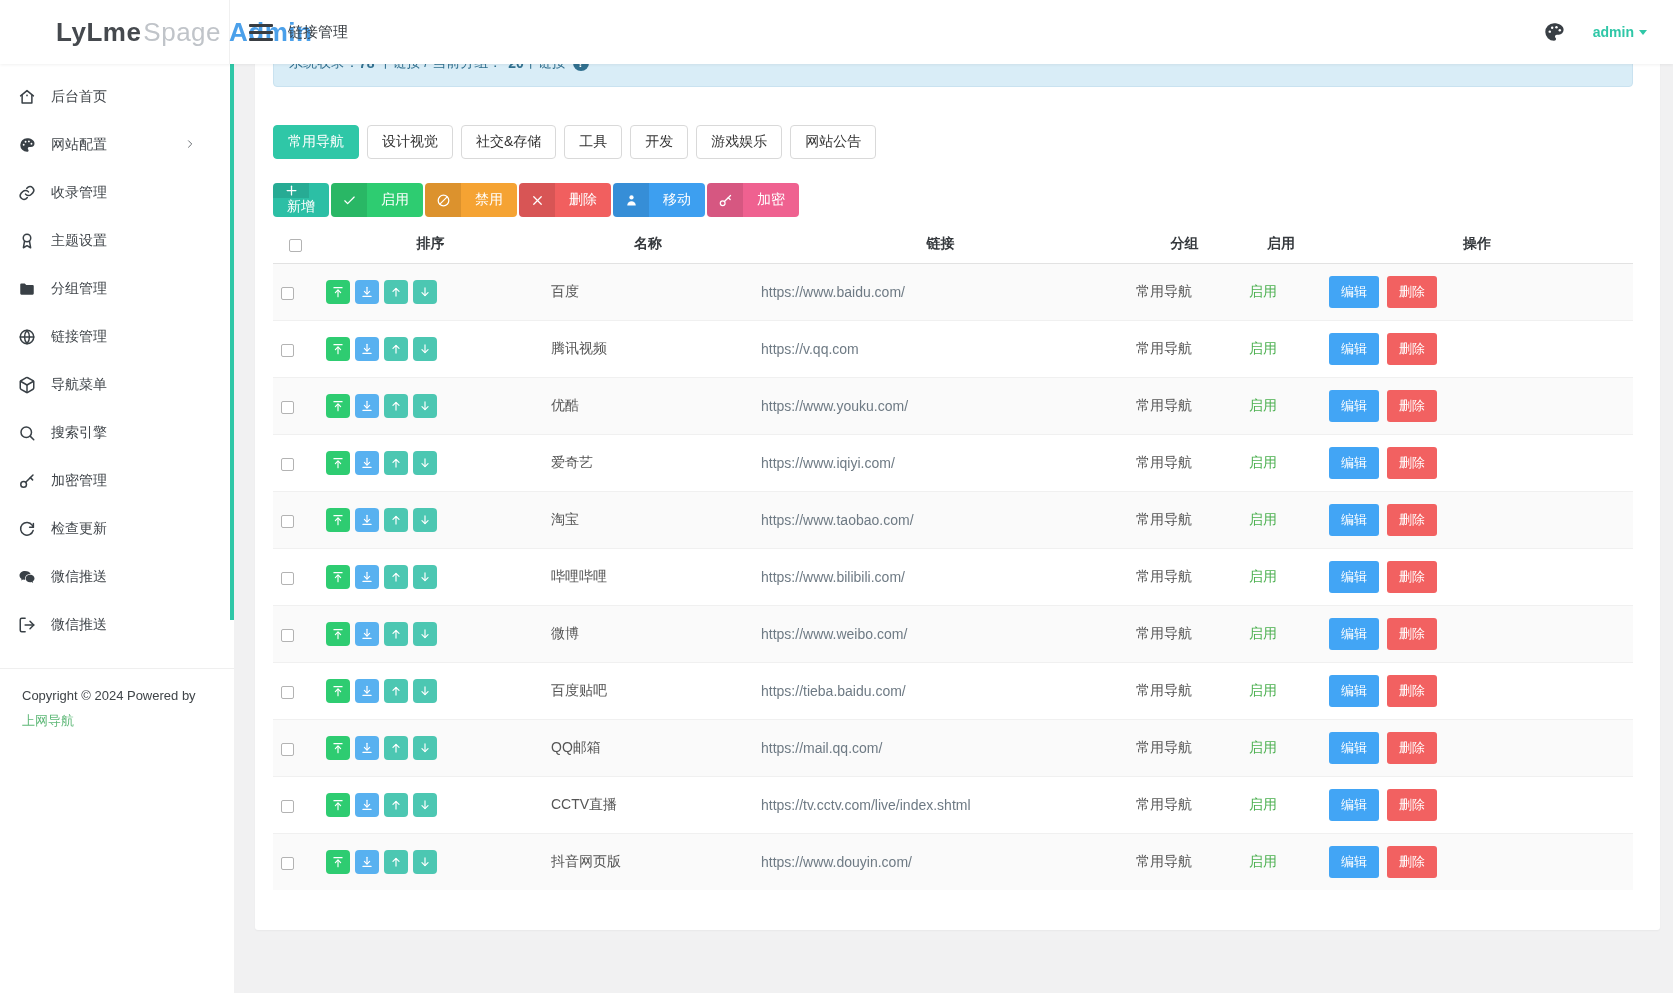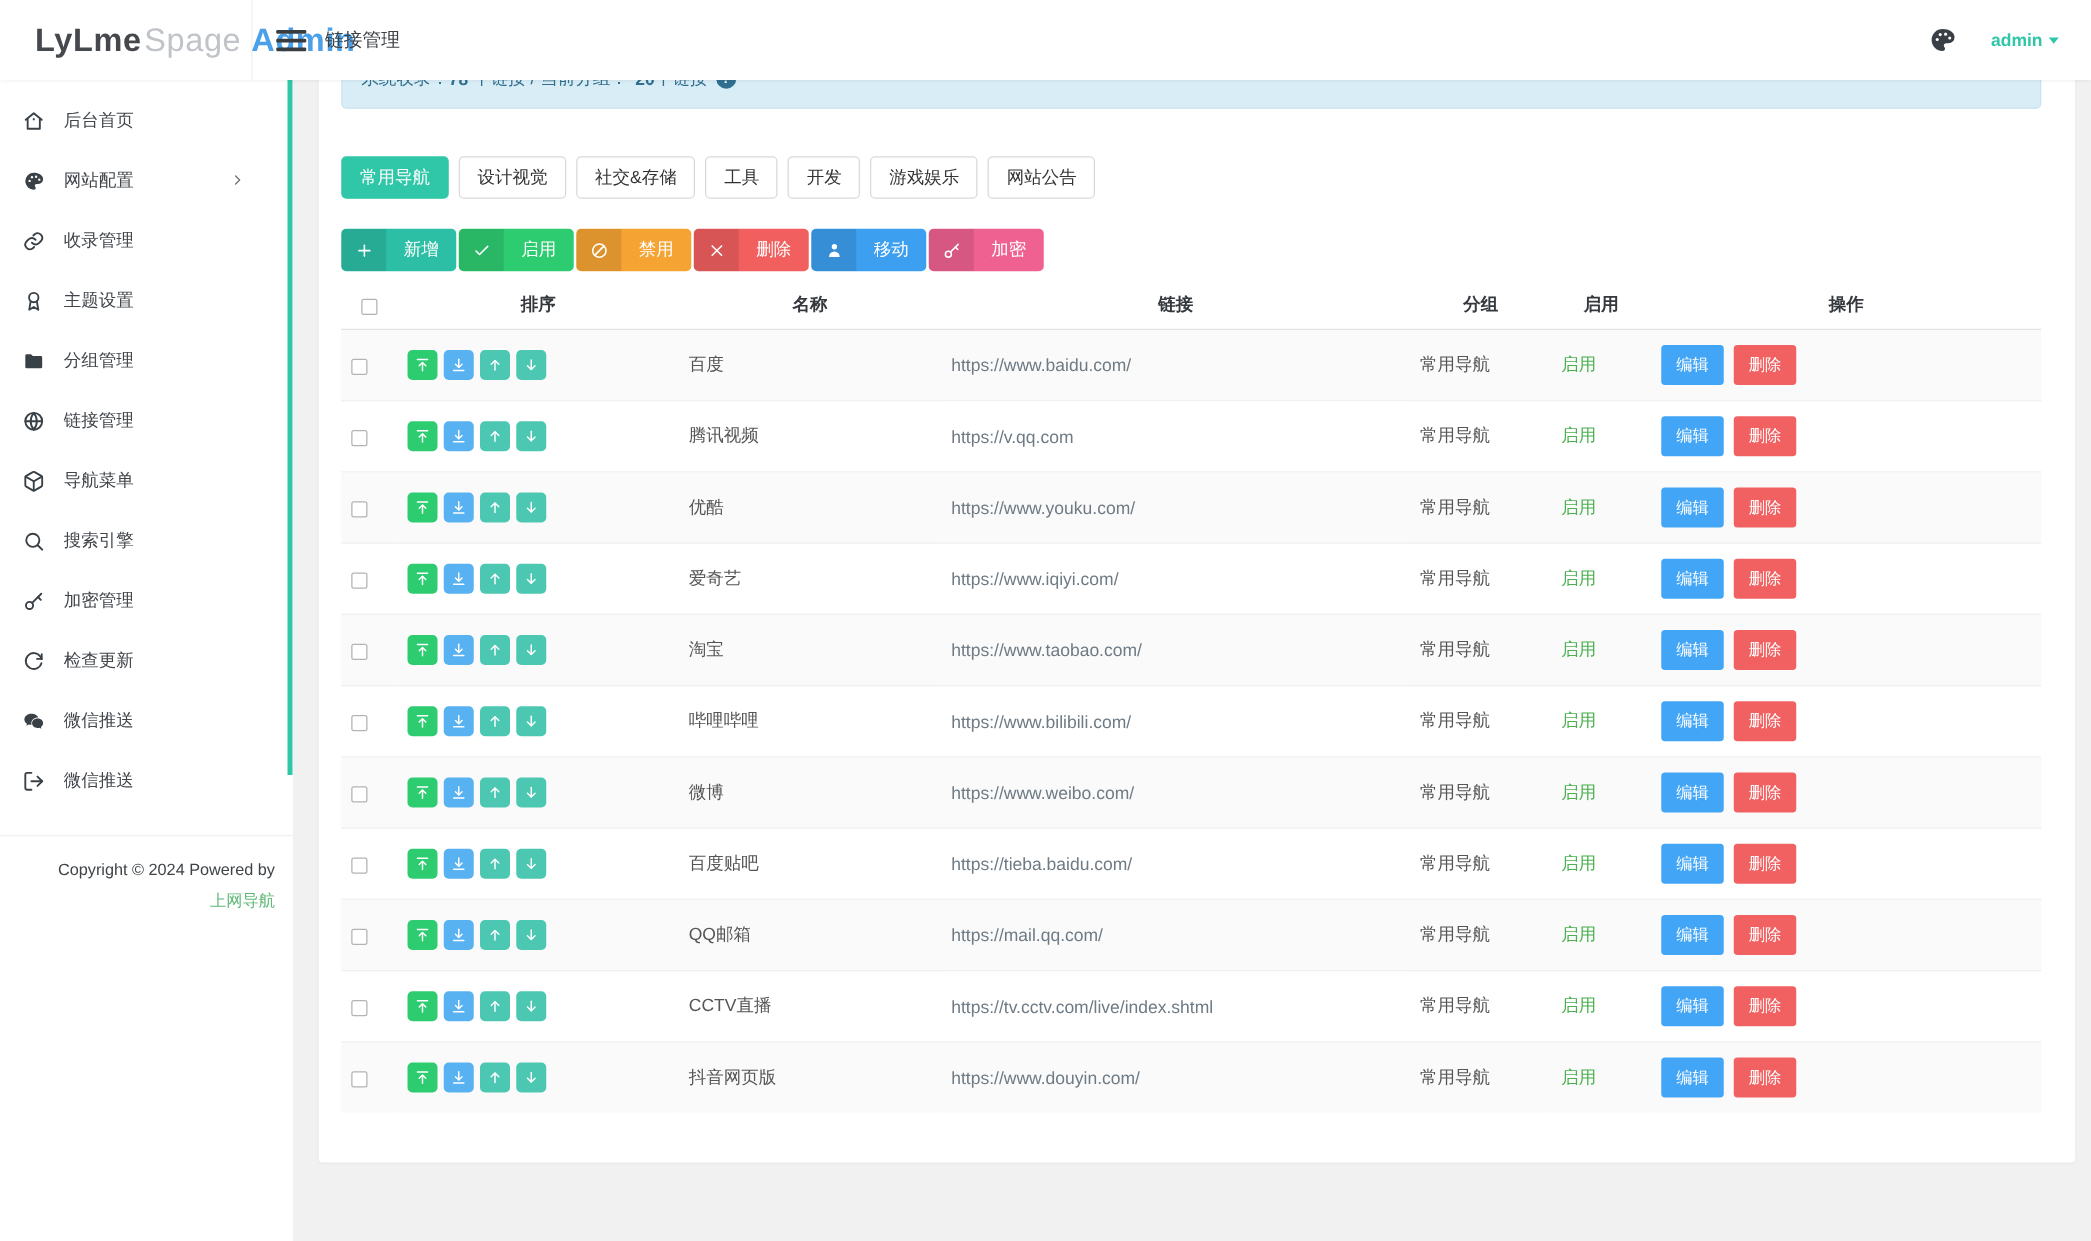--- a/index.html
+++ b/index.html
@@ -12,37 +12,37 @@
   }
   
   .app-header {
     position: fixed; top: 0; left: 0; right: 0; height: 64px;
     background: #fff; z-index: 20; display: flex; align-items: stretch;
     box-shadow: 0 1px 3px rgba(0,0,0,.06);
   }
   .logo-area {
     width: 202px; border-right: 1px solid #f0f0f0;
     display: flex; align-items: center; padding-left: 28px;
-    font-size: 26px; letter-spacing: .5px; white-space: nowrap;
+    font-size: 26px; letter-spacing: .5px; white-space: nowrap; margin-left: 28px;
   }
   .logo-p1 { font-weight: 700; color: #45494e; }
   .logo-p2 { font-weight: 300; color: #c0c4c9; margin-left: 2px; }
   .logo-p3 { font-weight: 700; color: var(--logo-blue); margin-left: 8px; }
   .header-main { flex: 1; display: flex; align-items: center; padding: 0 26px 0 19px; }
   .hamburger { width: 24px; height: 17px; display: flex; flex-direction: column; justify-content: space-between; cursor: pointer; margin-right: 15px; }
   .hamburger i { display: block; height: 3px; background: #383d42; border-radius: 1px; }
   .page-title { font-size: 15px; color: #3c4146; }
   .header-right { margin-left: auto; display: flex; align-items: center; gap: 28px; }
   .palette-btn { width: 22px; height: 22px; color: #393f45; cursor: pointer; }
   .user-menu { color: var(--theme); font-size: 14px; font-weight: 700; cursor: pointer; display: flex; align-items: center; gap: 5px; }
   .caret-down { width: 0; height: 0; border-left: 4px solid transparent; border-right: 4px solid transparent; border-top: 5px solid var(--theme); }
   
   .sidebar {
     position: fixed; top: 64px; left: 0; bottom: 0; width: 234px;
-    background: #fff; z-index: 10; text-align: right;
+    background: #fff; z-index: 10;
   }
   .sidebar-scrollbar { position: absolute; top: 0; right: 0; width: 4px; height: 556px; background: var(--theme); }
   .side-menu { list-style: none; padding: 9px 0 0 0; }
   .side-item { height: 48px; display: flex; align-items: center; padding-left: 18px; color: #41464b; cursor: pointer; }
   .side-icon { width: 18px; height: 18px; margin-right: 15px; color: #394046; flex: 0 0 18px; }
   .side-icon svg { width: 18px; height: 18px; display: block; }
   .side-label { font-size: 14px; }
   .side-chevron { margin-left: auto; margin-right: 38px; color: #6b7075; font-size: 14px; line-height: 1; }
   .sidebar-footer { margin-top: 19px; border-top: 1px solid #efefef; padding: 19px 14px 0 22px; }
   .copyright { font-size: 13px; color: #3f4448; }
@@ -266,21 +266,21 @@
       <span>系统收录：</span>
       <b>78</b>
       <span style="white-space:pre;"> 个链接 / 当前分组：</span>
       <b style="margin-left:6px;">20</b>
       <span>个链接</span>
       <span class="help-icon">?</span>
     </div>
 
     <div class="tabs" id="tabs"><button class="tab active">常用导航</button><button class="tab">设计视觉</button><button class="tab">社交&amp;存储</button><button class="tab">工具</button><button class="tab">开发</button><button class="tab">游戏娱乐</button><button class="tab">网站公告</button></div>
 
-    <div class="toolbar" id="toolbar"><button class="tool-btn" style="background: rgb(44, 191, 165);">
+    <div class="toolbar" id="toolbar"><button class="tool-btn" style="background: rgb(44, 191, 165); flex-direction: column;">
           <span class="tb-icon">
             <svg viewBox="0 0 24 24" width="15" height="15" style="color: rgb(255, 255, 255);">
               <path d="M12 5v14"></path>
               <path d="M5 12h14"></path>
             </svg>
           </span>
           <span class="tb-label">新增</span>
         </button><button class="tool-btn" style="background: rgb(46, 204, 113);">
           <span class="tb-icon">
             <svg viewBox="0 0 24 24" width="15" height="15" style="color: rgb(255, 255, 255);">

